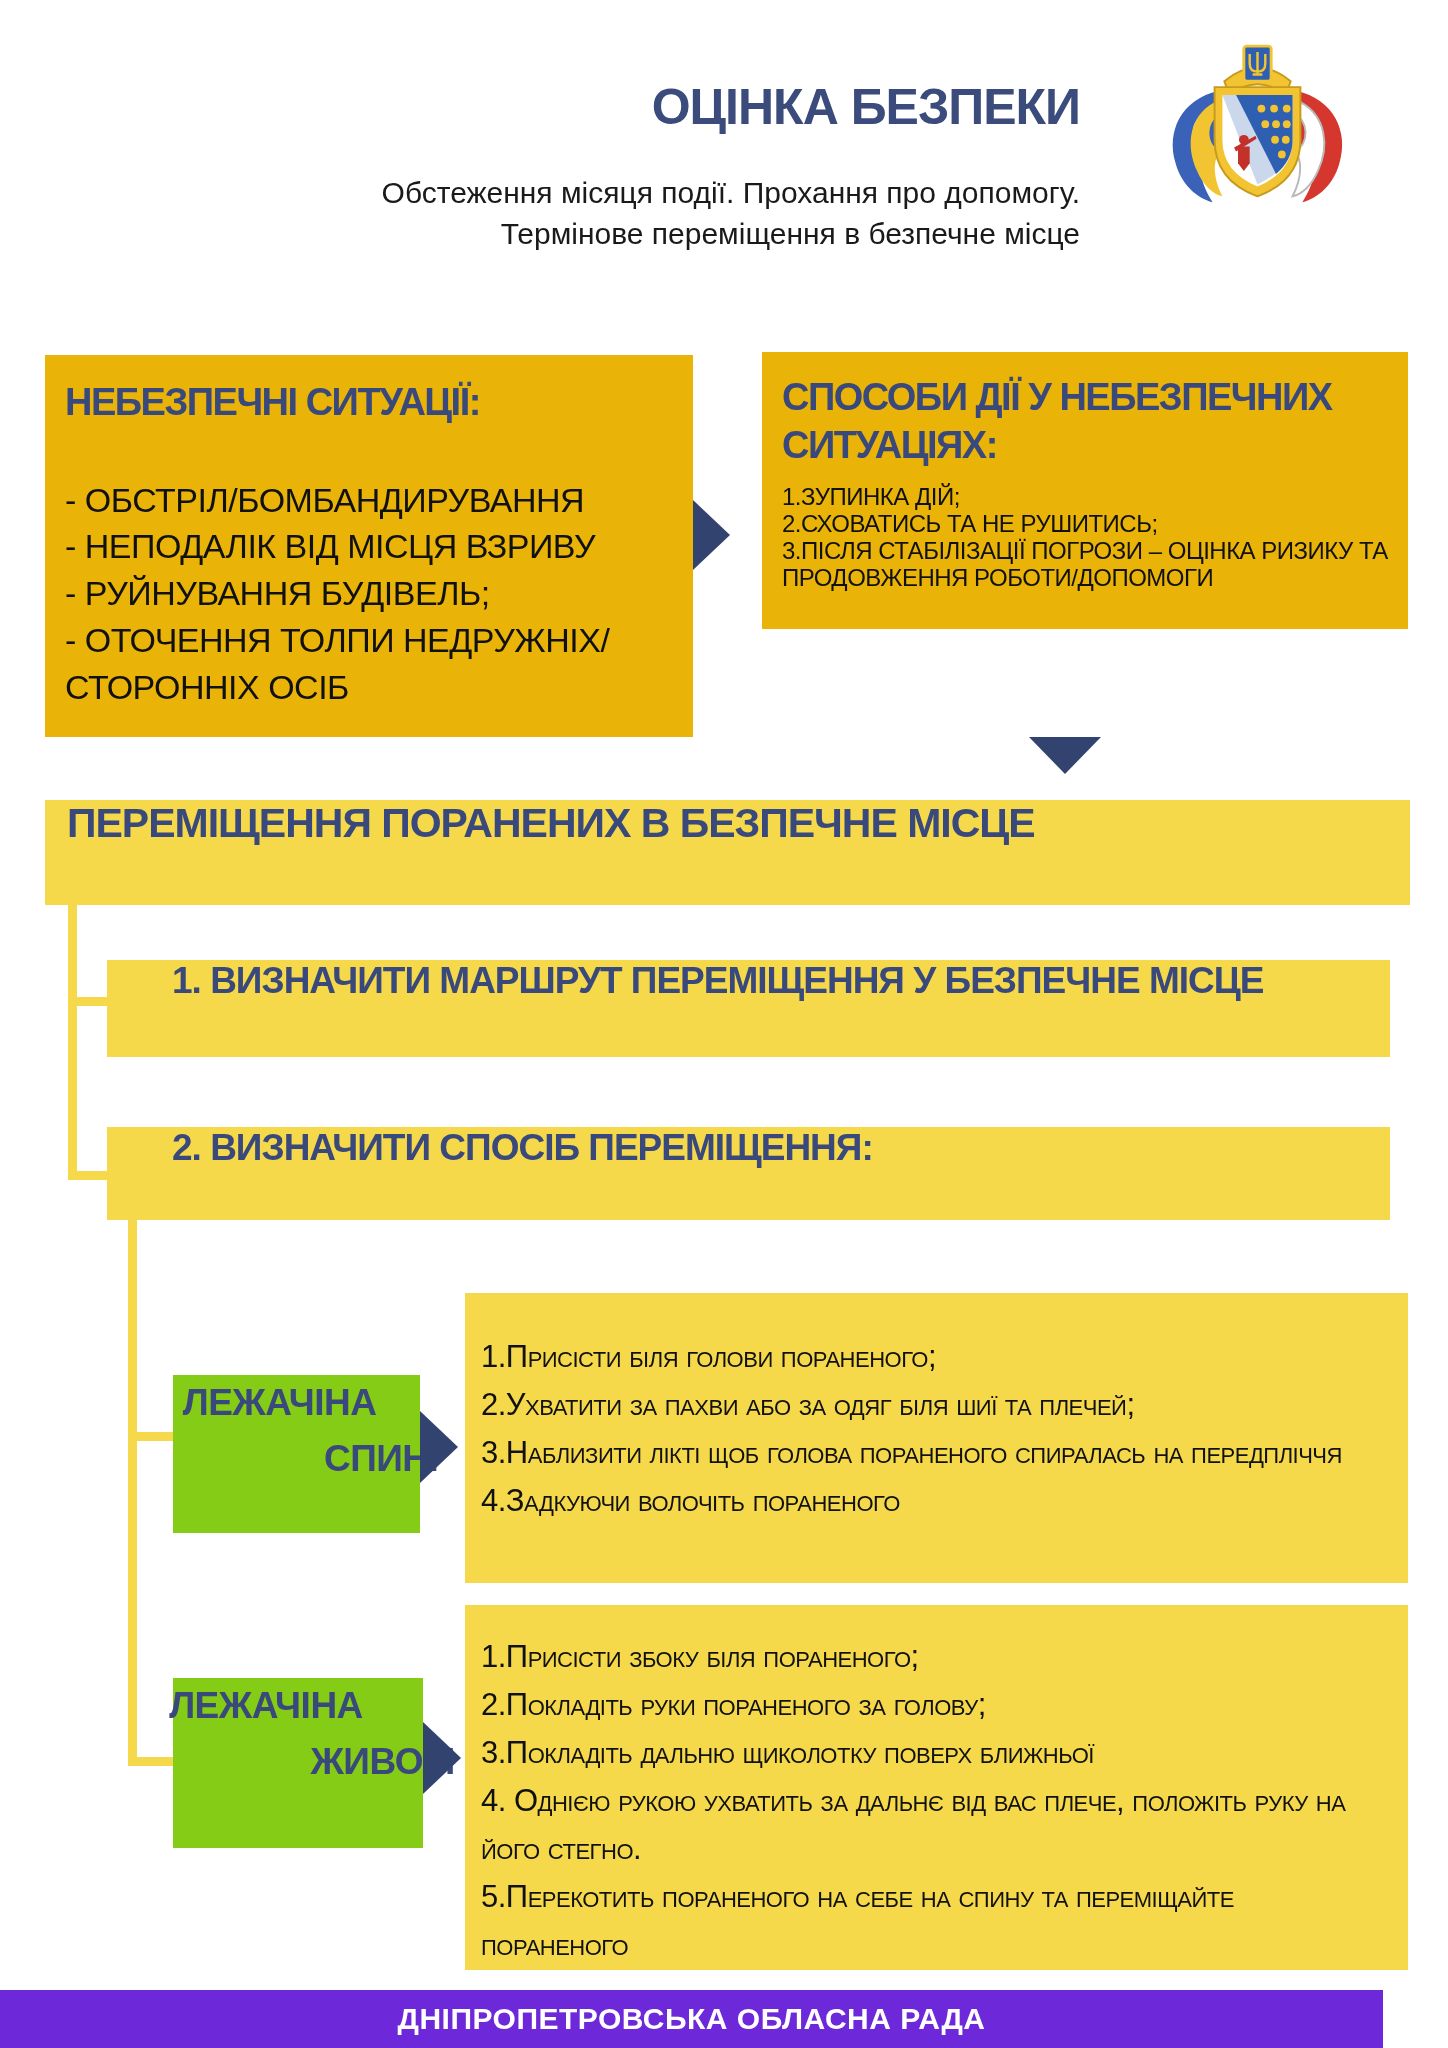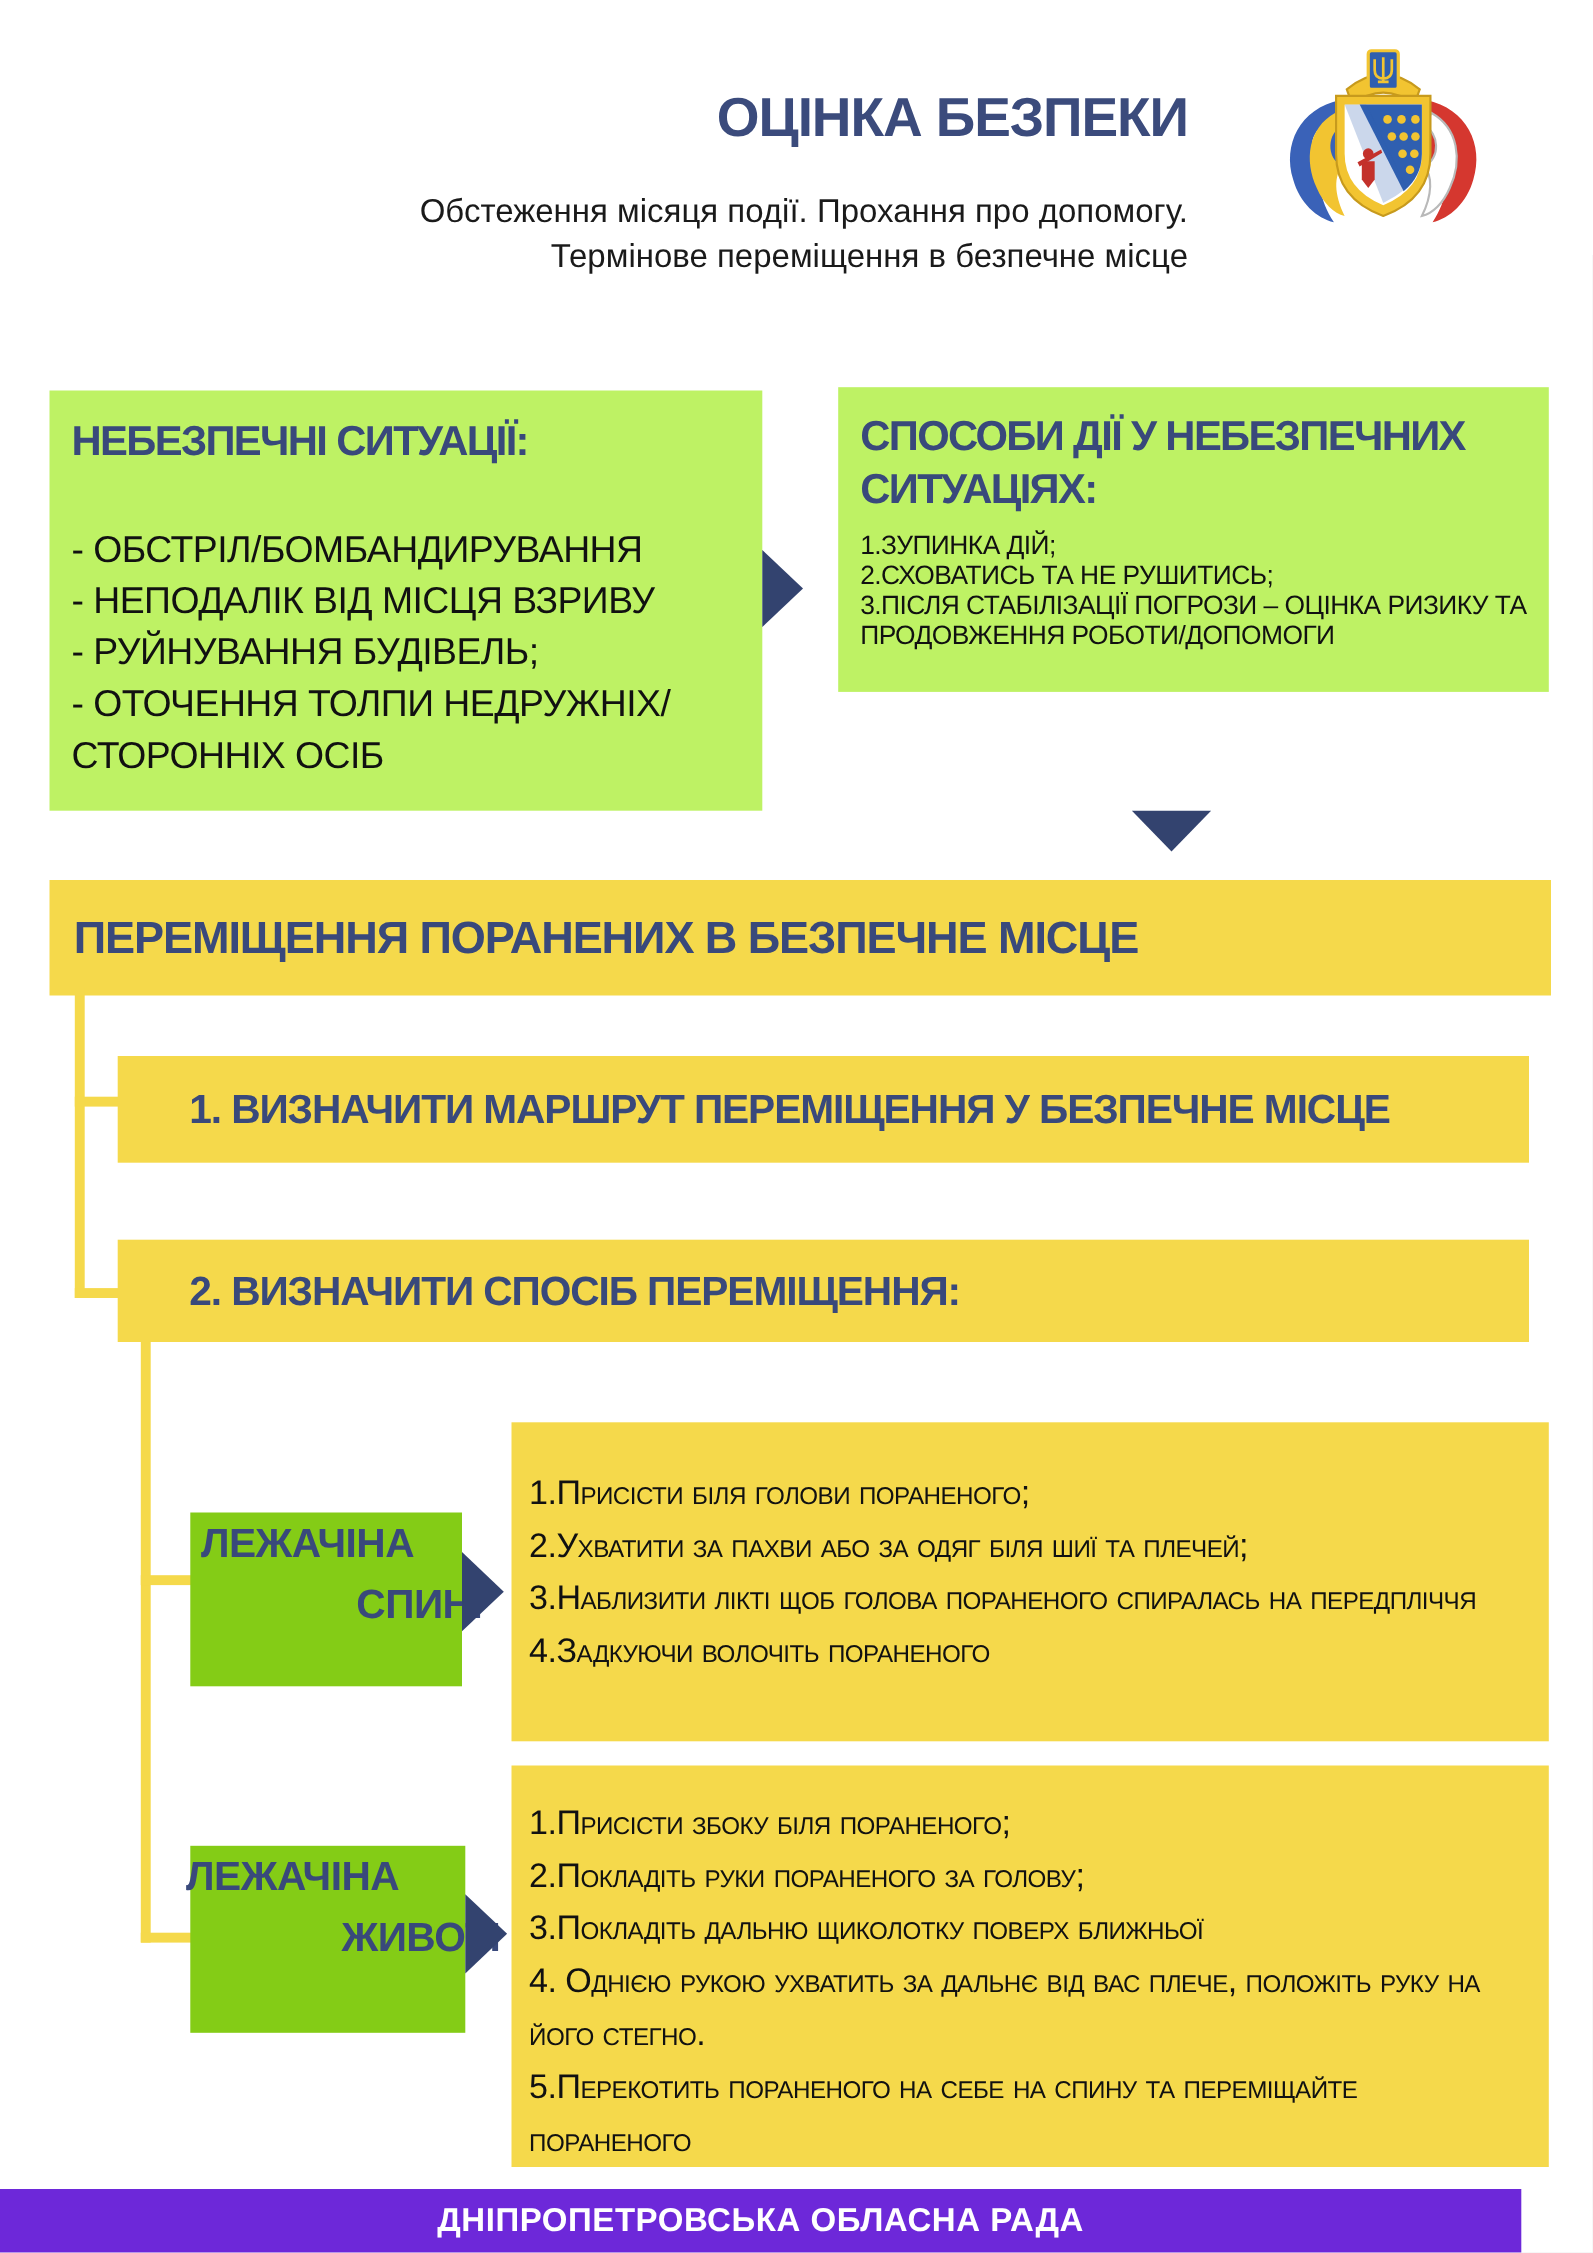--- a/index.html
+++ b/index.html
@@ -18,42 +18,42 @@
   }
   .page-title{
     font-size:50px; font-weight:bold; color:#3B4B7C;
     letter-spacing:-1px; margin:0 0 36px 0;
   }
   .page-subtitle{
     font-size:30px; color:#1a1a1a; line-height:1.38; margin:0;
   }
   .emblem{position:absolute; left:1160px; top:42px; width:195px; height:176px;}
   
-  .ybox{position:absolute; background:#bef264; box-sizing:border-box;}
+  .ybox{position:absolute; background:#eab308; box-sizing:border-box;}
   .box-heading{
     font-size:38px; font-weight:bold; color:#39497B;
     letter-spacing:-1.5px; line-height:1.25; margin:0;
   }
   .danger-box{left:45px; top:355px; width:648px; height:382px; padding:24px 18px 0 20px;}
   .danger-items{margin-top:50px; font-size:34px; color:#111; line-height:1.38; letter-spacing:-0.5px;}
   .actions-box{left:762px; top:352px; width:646px; height:277px; padding:22px 14px 0 20px;}
   .actions-items{margin-top:14px; font-size:24px; color:#111; line-height:1.13; letter-spacing:-0.5px;}
   .actions-items > div{margin-bottom:0;}
   
   .tri-right{position:absolute; width:0; height:0;
     border-top:35px solid transparent; border-bottom:35px solid transparent;
     border-left:37px solid #33436F;}
   .arrow-between{left:693px; top:500px;}
   .tri-down{position:absolute; left:1029px; top:737px; width:0; height:0;
     border-left:36px solid transparent; border-right:36px solid transparent;
     border-top:37px solid #33436F;}
   .tri-back{left:420px; top:1411px; border-top-width:36px; border-bottom-width:36px; border-left-width:38px;}
   .tri-stomach{left:423px; top:1722px; border-top-width:36px; border-bottom-width:36px; border-left-width:38px;}
   
-  .bar{position:absolute; background:#F5D94B; display:flex; align-items:center;
+  .bar{position:absolute; background:#F5D94B; display:flex; 
     box-sizing:border-box; color:#39497B; font-weight:bold; letter-spacing:-1px;}
   .move-bar{left:45px; top:800px; width:1365px; height:105px; padding-left:22px; font-size:41px;}
   .step-bar1{left:107px; top:960px; width:1283px; height:97px; padding-left:65px; font-size:37px;}
   .step-bar2{left:107px; top:1127px; width:1283px; height:93px; padding-left:65px; font-size:37px;}
   
   .conn{position:absolute; background:#F5D94B;}
   .conn-v1{left:68px;  top:898px;  width:9px;  height:282px;}
   .conn-h1{left:68px;  top:997px;  width:40px; height:9px;}
   .conn-h2{left:68px;  top:1171px; width:40px; height:9px;}
   .conn-v2{left:128px; top:1220px; width:9px;  height:546px;}

